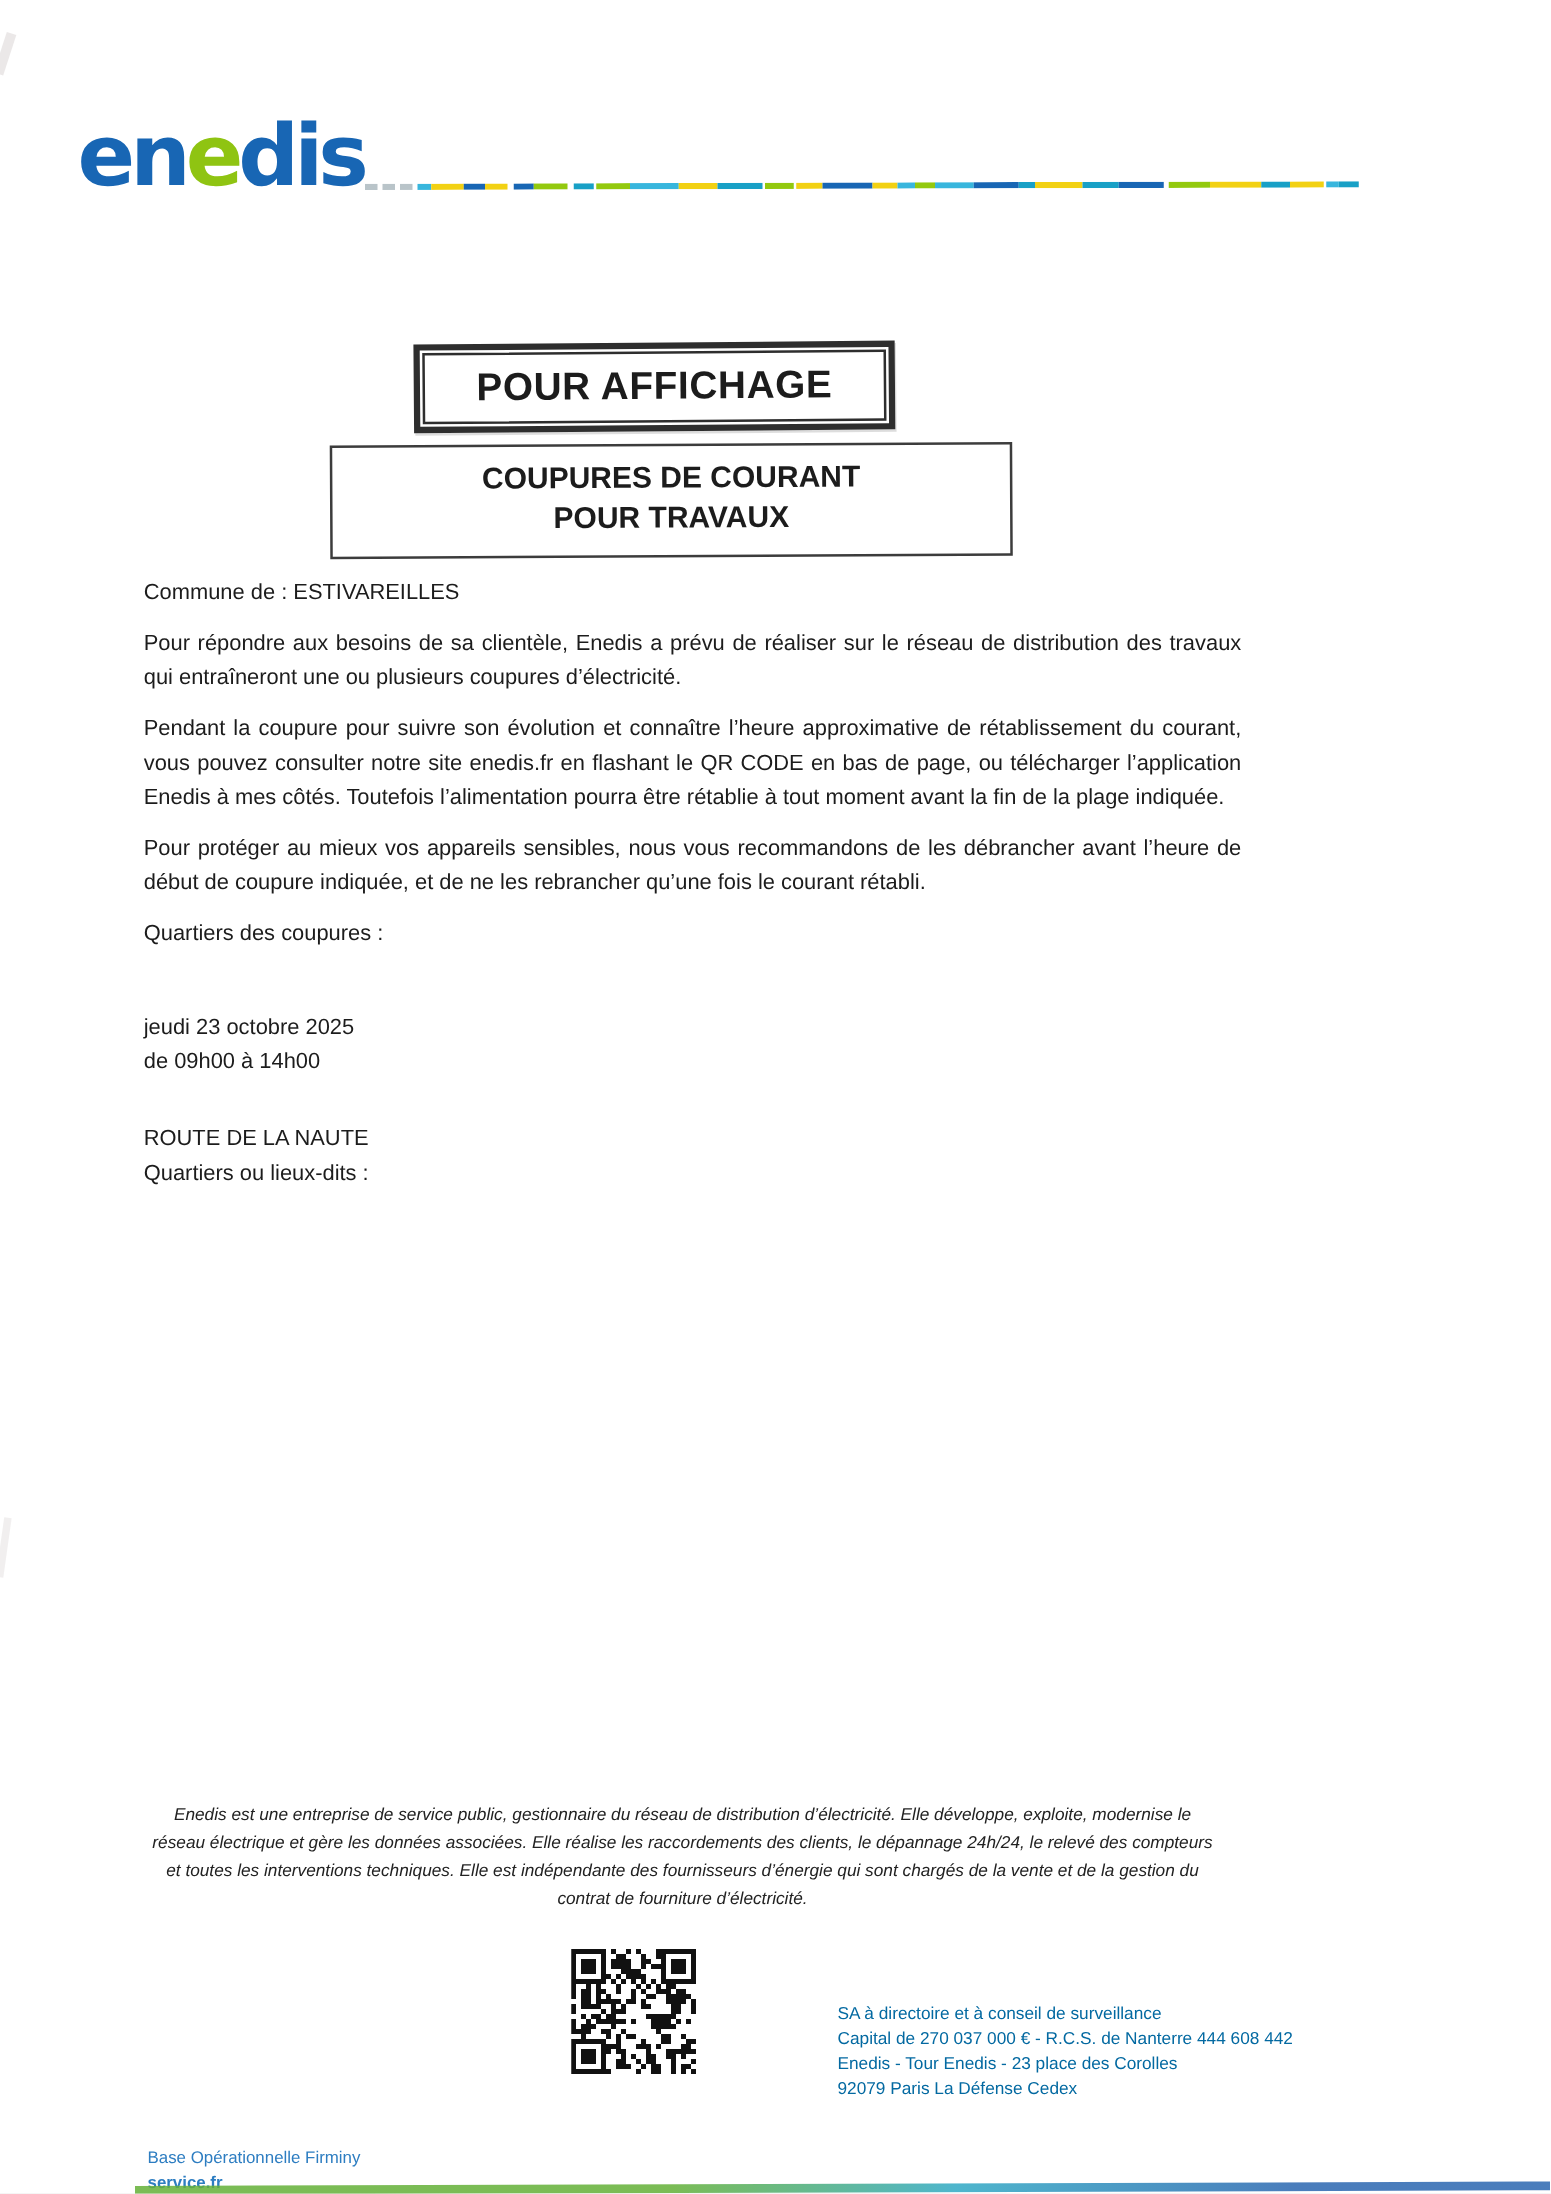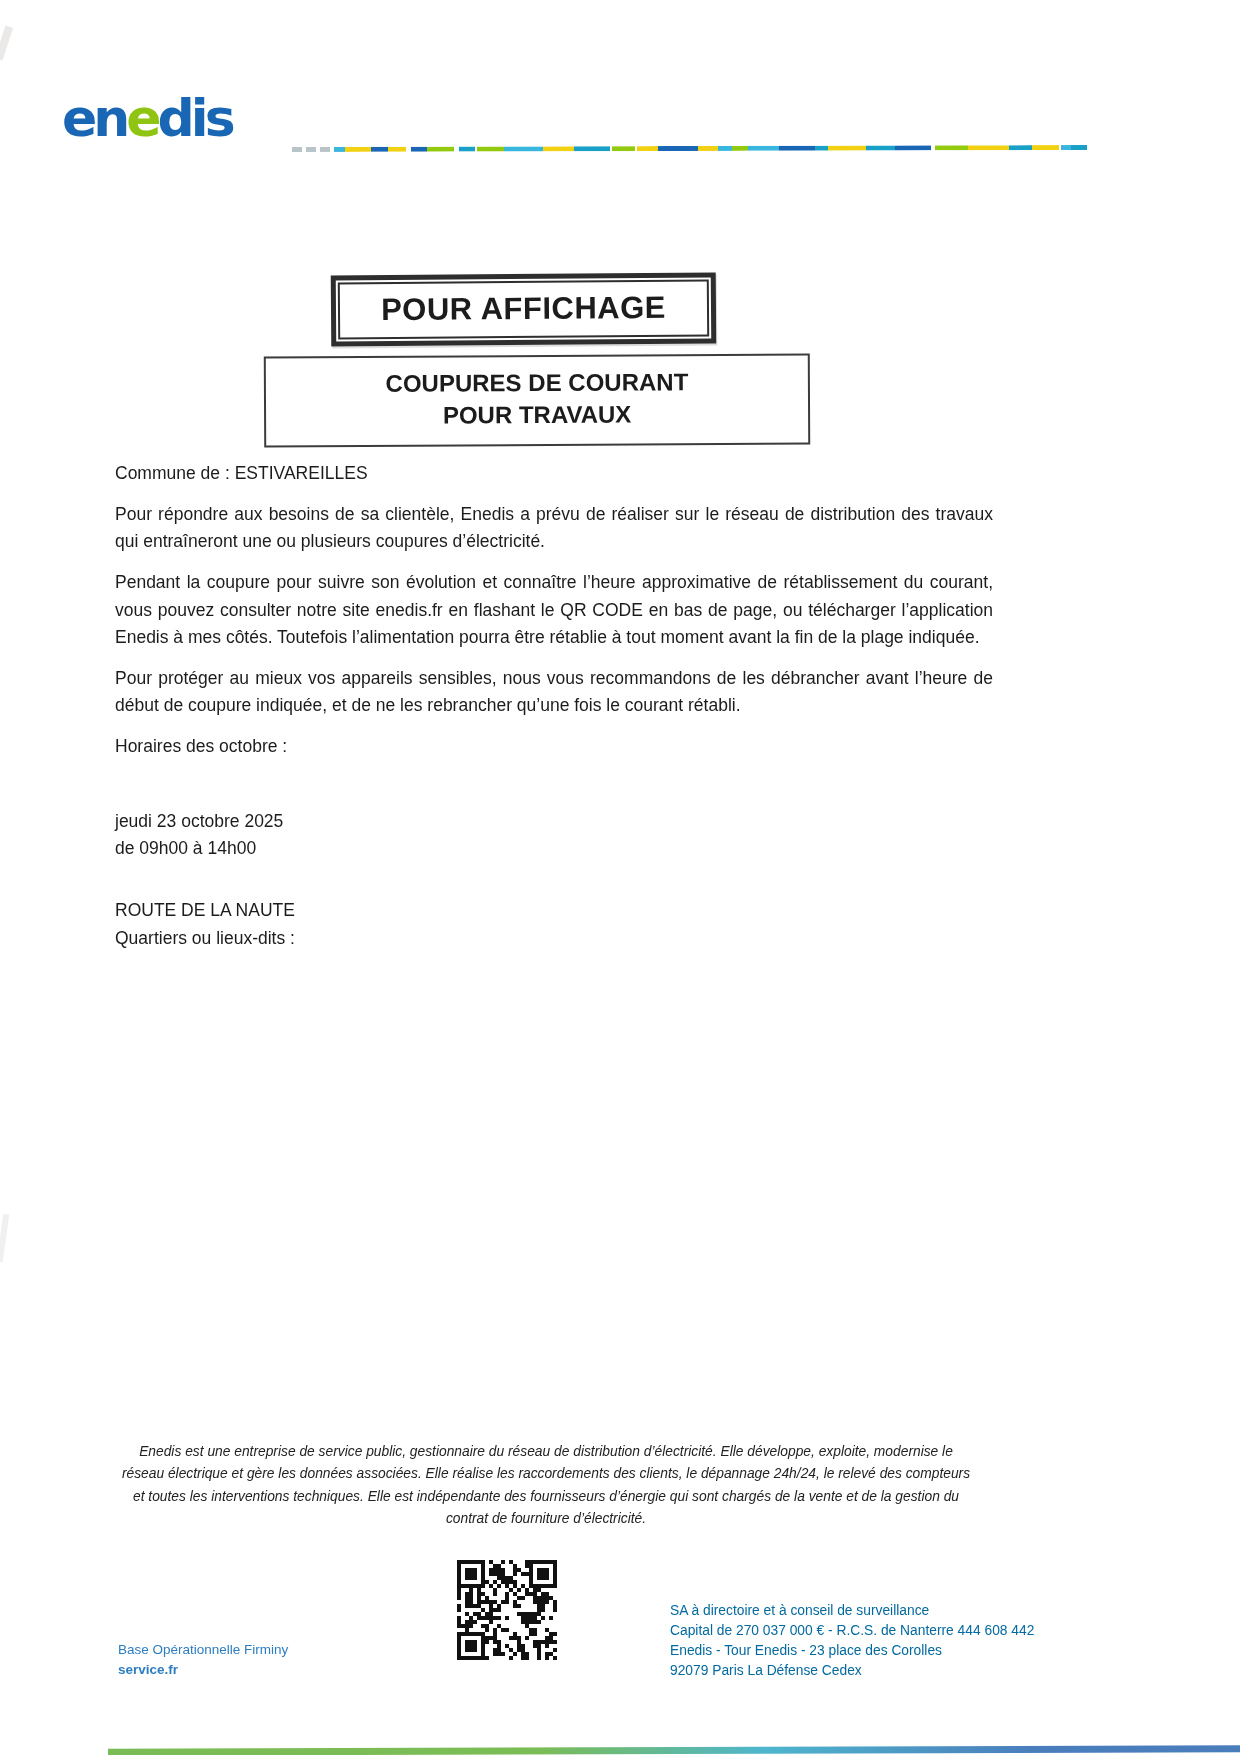--- a/index.html
+++ b/index.html
@@ -8,21 +8,21 @@
     width:1241px;height:1755px;
     background:#ffffff;
     overflow:hidden;
     font-family:"Liberation Sans", sans-serif;
     color:#1f1f1f;
   }
   
   .logo{
     position:absolute;left:62px;top:92px;
     font-family:"DejaVu Sans", sans-serif;
-    font-weight:bold;font-size:52px;letter-spacing:-4px;
+    font-weight:bold;font-size:68px;letter-spacing:-4px;
     line-height:1;
   }
   .logo .b{color:#1866b4;}
   .logo .g{color:#8fc412;}
   .dash-line{
     position:absolute;left:292px;top:146px;width:795px;height:5px;
     display:flex;align-items:stretch;overflow:hidden;
     transform:rotate(-0.15deg);
   }
   .dash-line span{display:block;height:100%;flex:0 0 auto;}
@@ -56,21 +56,21 @@
   .doc-body p{margin:12px 0 13px 0;}
   .doc-body p.just{text-align:justify;}
   .gap-lg{height:34px;}
   
   .legal{
     position:absolute;left:118px;top:1441px;width:856px;
     font-size:13.8px;font-style:italic;line-height:1.62;color:#222;text-align:center;
   }
   .qr{position:absolute;left:457px;top:1558px;width:100px;height:103px;}
   .footer-left{
-    position:absolute;left:118px;top:1640px;
+    position:absolute;left:118px;top:1716px;
     font-size:13.5px;line-height:1.5;
   }
   .footer-left .l2{font-weight:bold;}
   .footer-right{
     position:absolute;left:670px;top:1601px;
     font-size:13.8px;line-height:1.45;
   }
   .blue-text{color:#2d7dc1;}
   .bottom-strip{
     position:absolute;left:108px;top:1747px;width:1132px;height:7px;
@@ -134,21 +134,21 @@
   <div class="notice-box">
     <div class="notice-line">COUPURES DE COURANT</div>
     <div class="notice-line">POUR TRAVAUX</div>
   </div>
 
   <div class="doc-body">
     <p>Commune de : ESTIVAREILLES</p>
     <p class="just">Pour répondre aux besoins de sa clientèle, Enedis a prévu de réaliser sur le réseau de distribution des travaux qui entraîneront une ou plusieurs coupures d’électricité.</p>
     <p class="just">Pendant la coupure pour suivre son évolution et connaître l’heure approximative de rétablissement du courant, vous pouvez consulter notre site enedis.fr en flashant le QR CODE en bas de page, ou télécharger l’application Enedis à mes côtés. Toutefois l’alimentation pourra être rétablie à tout moment avant la fin de la plage indiquée.</p>
     <p class="just">Pour protéger au mieux vos appareils sensibles, nous vous recommandons de les débrancher avant l’heure de début de coupure indiquée, et de ne les rebrancher qu’une fois le courant rétabli.</p>
-    <p>Horaires des octobre :</p>
+    <p>Quartiers des coupures :</p>
     <div class="gap-lg"></div>
     <div>jeudi 23 octobre 2025</div>
     <div>de 09h00 à 14h00</div>
     <div class="gap-lg"></div>
     <div>ROUTE DE LA NAUTE</div>
     <div>Quartiers ou lieux-dits :</div>
   </div>
 
   <div class="legal">Enedis est une entreprise de service public, gestionnaire du réseau de distribution d’électricité. Elle développe, exploite, modernise le réseau électrique et gère les données associées. Elle réalise les raccordements des clients, le dépannage 24h/24, le relevé des compteurs et toutes les interventions techniques. Elle est indépendante des fournisseurs d’énergie qui sont chargés de la vente et de la gestion du contrat de fourniture d’électricité.</div>
 

